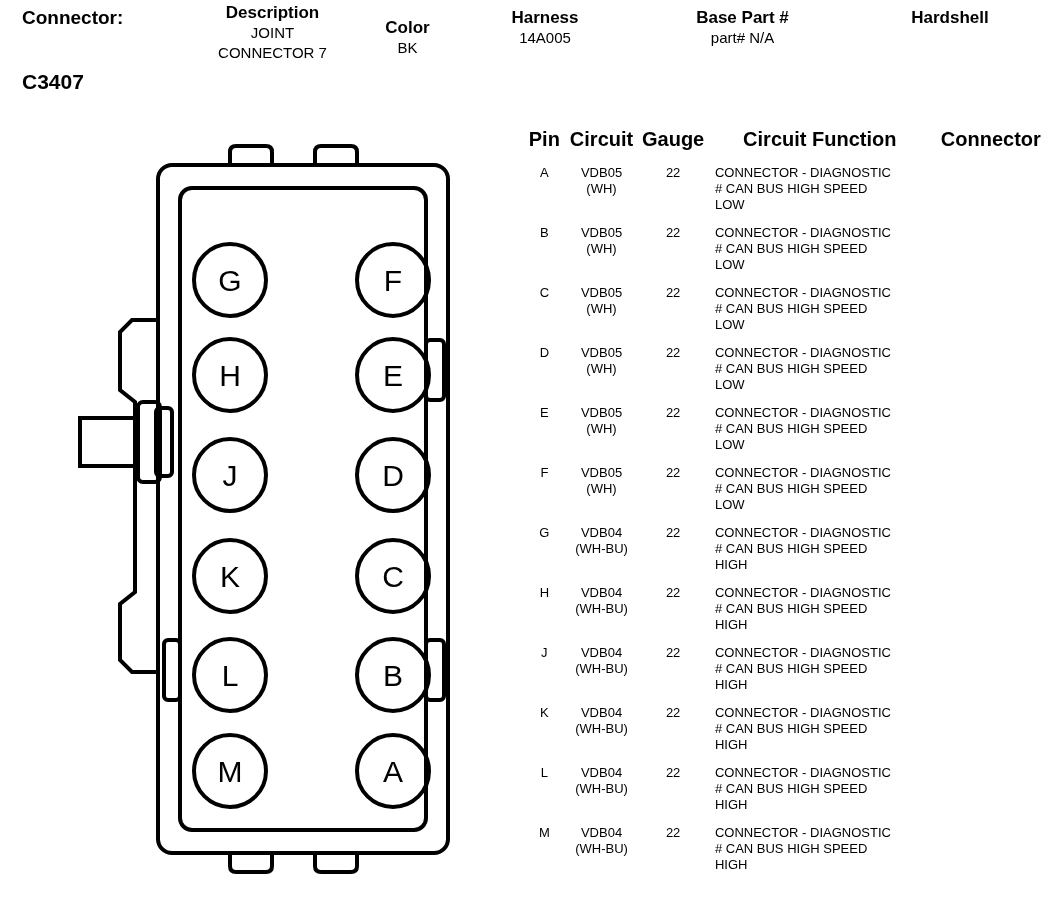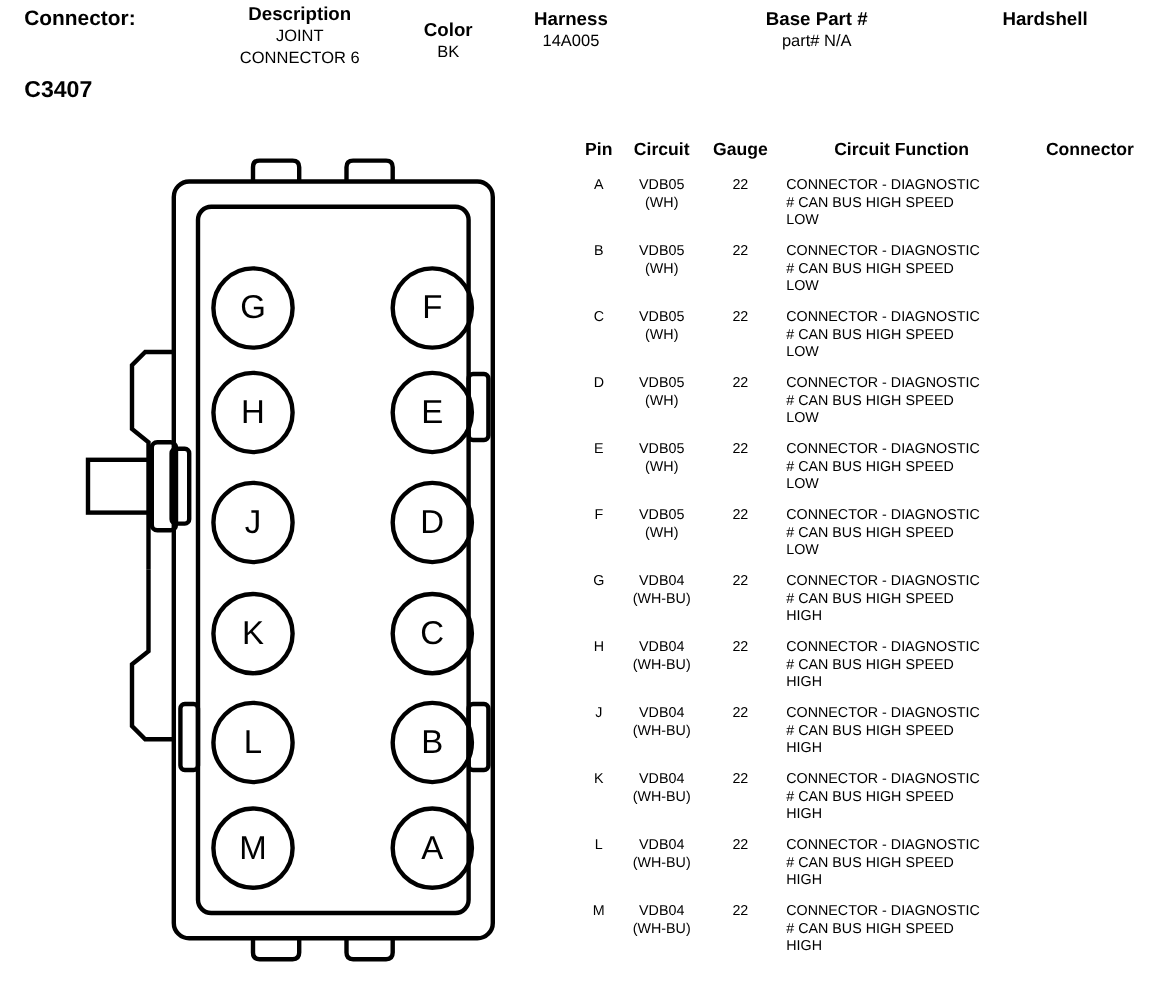--- a/index.html
+++ b/index.html
@@ -41,21 +41,21 @@
 
   #hdr-connector {
     left: 22px; top: 8px;
     text-align: left;
   }
   #hdr-connector .hdr-title { font-size: 19px; }
   #hdr-connector .hdr-value { font-size: 21px; font-weight: bold; margin-top: 44px; }
 
   #hdr-description { left: 185px; top: 3px; width: 175px; }
   #hdr-color       { left: 365px; top: 18px; width: 85px; }
-  #hdr-harness     { left: 439px; top: 8px; width: 160px; }
+  #hdr-harness     { left: 465px; top: 8px; width: 160px; }
   #hdr-basepart    { left: 650px; top: 8px; width: 185px; }
   #hdr-hardshell   { left: 860px; top: 8px; width: 180px; }
 
   
   #connector-drawing {
     position: absolute;
     left: 60px;
     top: 140px;
     width: 420px;
     height: 740px;
@@ -75,21 +75,21 @@
     left: 527px;
     top: 128px;
     width: 525px;
   }
   table.pins {
     border-collapse: collapse;
     width: 520px;
     font-size: 13px;
   }
   table.pins th {
-    font-size: 16px;
+    font-size: 20px;
     font-weight: bold;
     padding: 0 0 10px 0;
     vertical-align: bottom;
     text-align: center;
   }
   table.pins td {
     vertical-align: top;
     padding: 4px 0 8px 0;
     line-height: 16px;
   }
@@ -111,21 +111,21 @@
 <div id="header">
 
   <div class="hdr-col" id="hdr-connector">
     <div class="hdr-title">Connector:</div>
     <div class="hdr-value">C3407</div>
   </div>
 
   <div class="hdr-col" id="hdr-description">
     <div class="hdr-title">Description</div>
     <div class="hdr-value">JOINT</div>
-    <div class="hdr-value">CONNECTOR 6</div>
+    <div class="hdr-value">CONNECTOR 7</div>
   </div>
 
   <div class="hdr-col" id="hdr-color">
     <div class="hdr-title">Color</div>
     <div class="hdr-value">BK</div>
   </div>
 
   <div class="hdr-col" id="hdr-harness">
     <div class="hdr-title">Harness</div>
     <div class="hdr-value">14A005</div>

